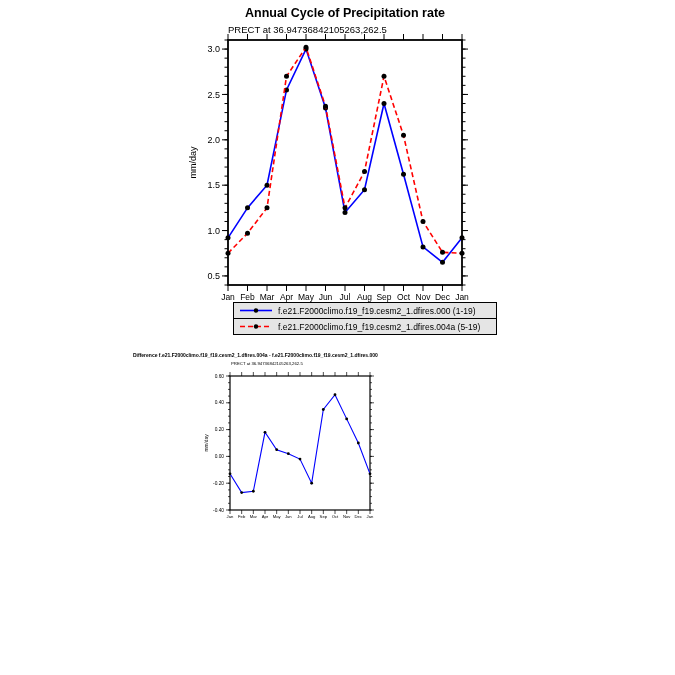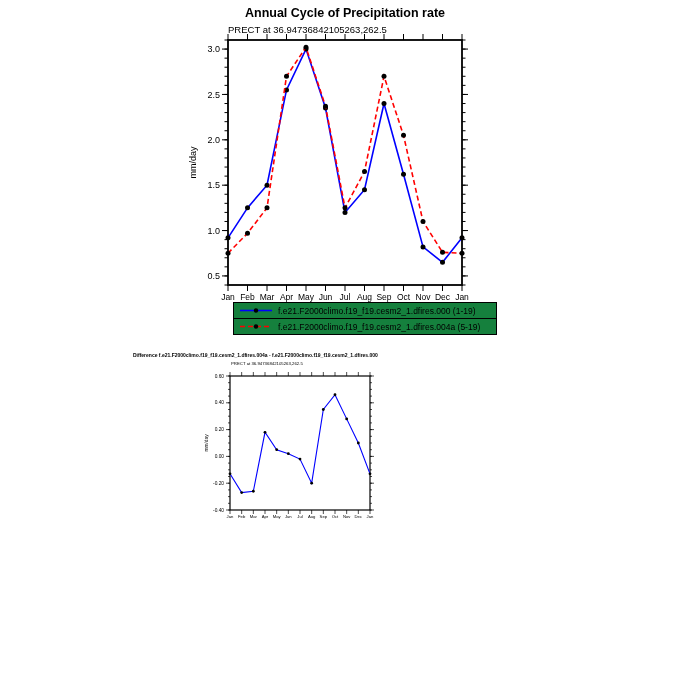--- a/index.html
+++ b/index.html
@@ -7,21 +7,21 @@
     position:relative;width:675px;height:539px;background:#ffffff;
     font-family:"Liberation Sans","DejaVu Sans",sans-serif;color:#000;overflow:hidden;
   }
   svg{overflow:visible;font-family:"Liberation Sans","DejaVu Sans",sans-serif;}
   .main-title{position:absolute;left:180px;top:6px;width:330px;text-align:center;
     font-size:12.5px;font-weight:bold;white-space:nowrap;}
   .main-subtitle{position:absolute;left:228px;top:24px;font-size:9.5px;white-space:nowrap;}
   .chart0{position:absolute;left:180px;top:32px;}
   .legend{position:absolute;left:233px;top:302px;}
   .legend-row{display:flex;align-items:center;gap:5px;border:1.2px solid #000;
-    background:#15803d;padding:2px 5px;width:252px;height:11px;}
+    background:#e5e5e5;padding:2px 5px;width:252px;height:11px;}
   .legend-row + .legend-row{margin-top:-1px;}
   .legend-label{font-size:8.5px;white-space:nowrap;}
   .diff-title{position:absolute;left:133px;top:352px;font-size:5px;font-weight:bold;white-space:nowrap;}
   .diff-subtitle{position:absolute;left:231px;top:361px;font-size:4.3px;white-space:nowrap;}
   .chart1{position:absolute;left:195px;top:372px;}
 </style>
 </head>
 <body>
 
 <div class="canvas">

